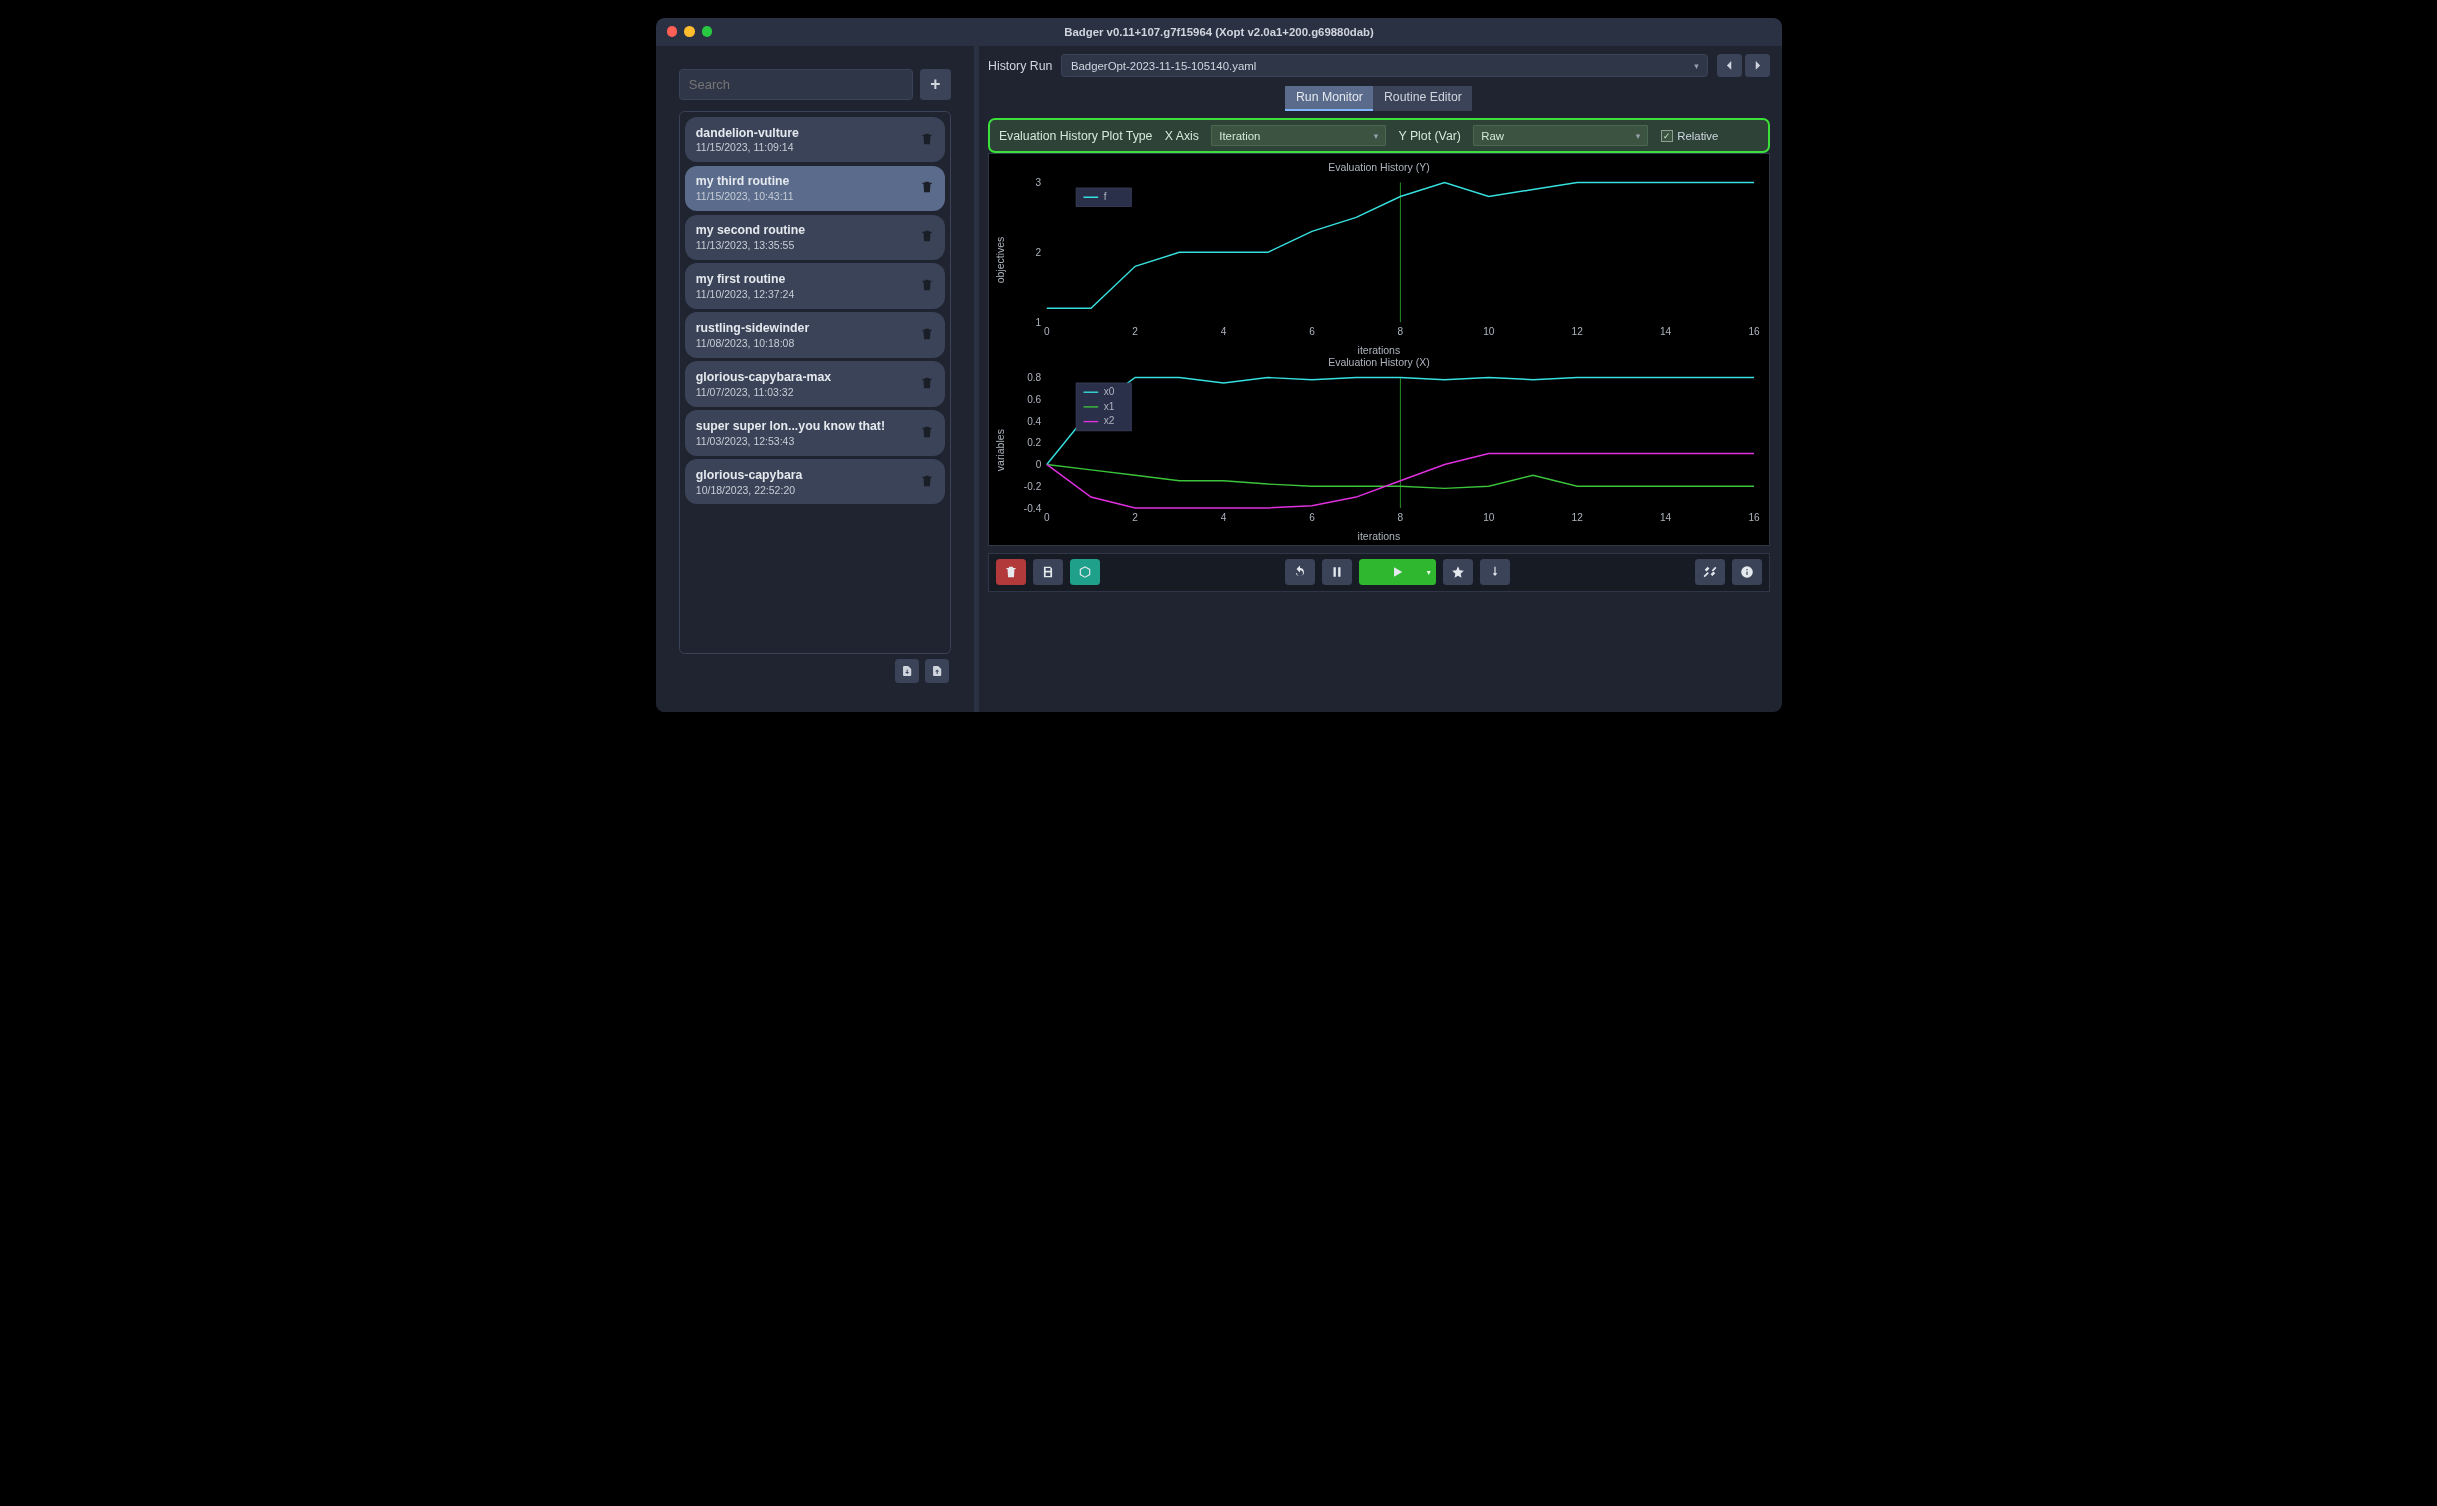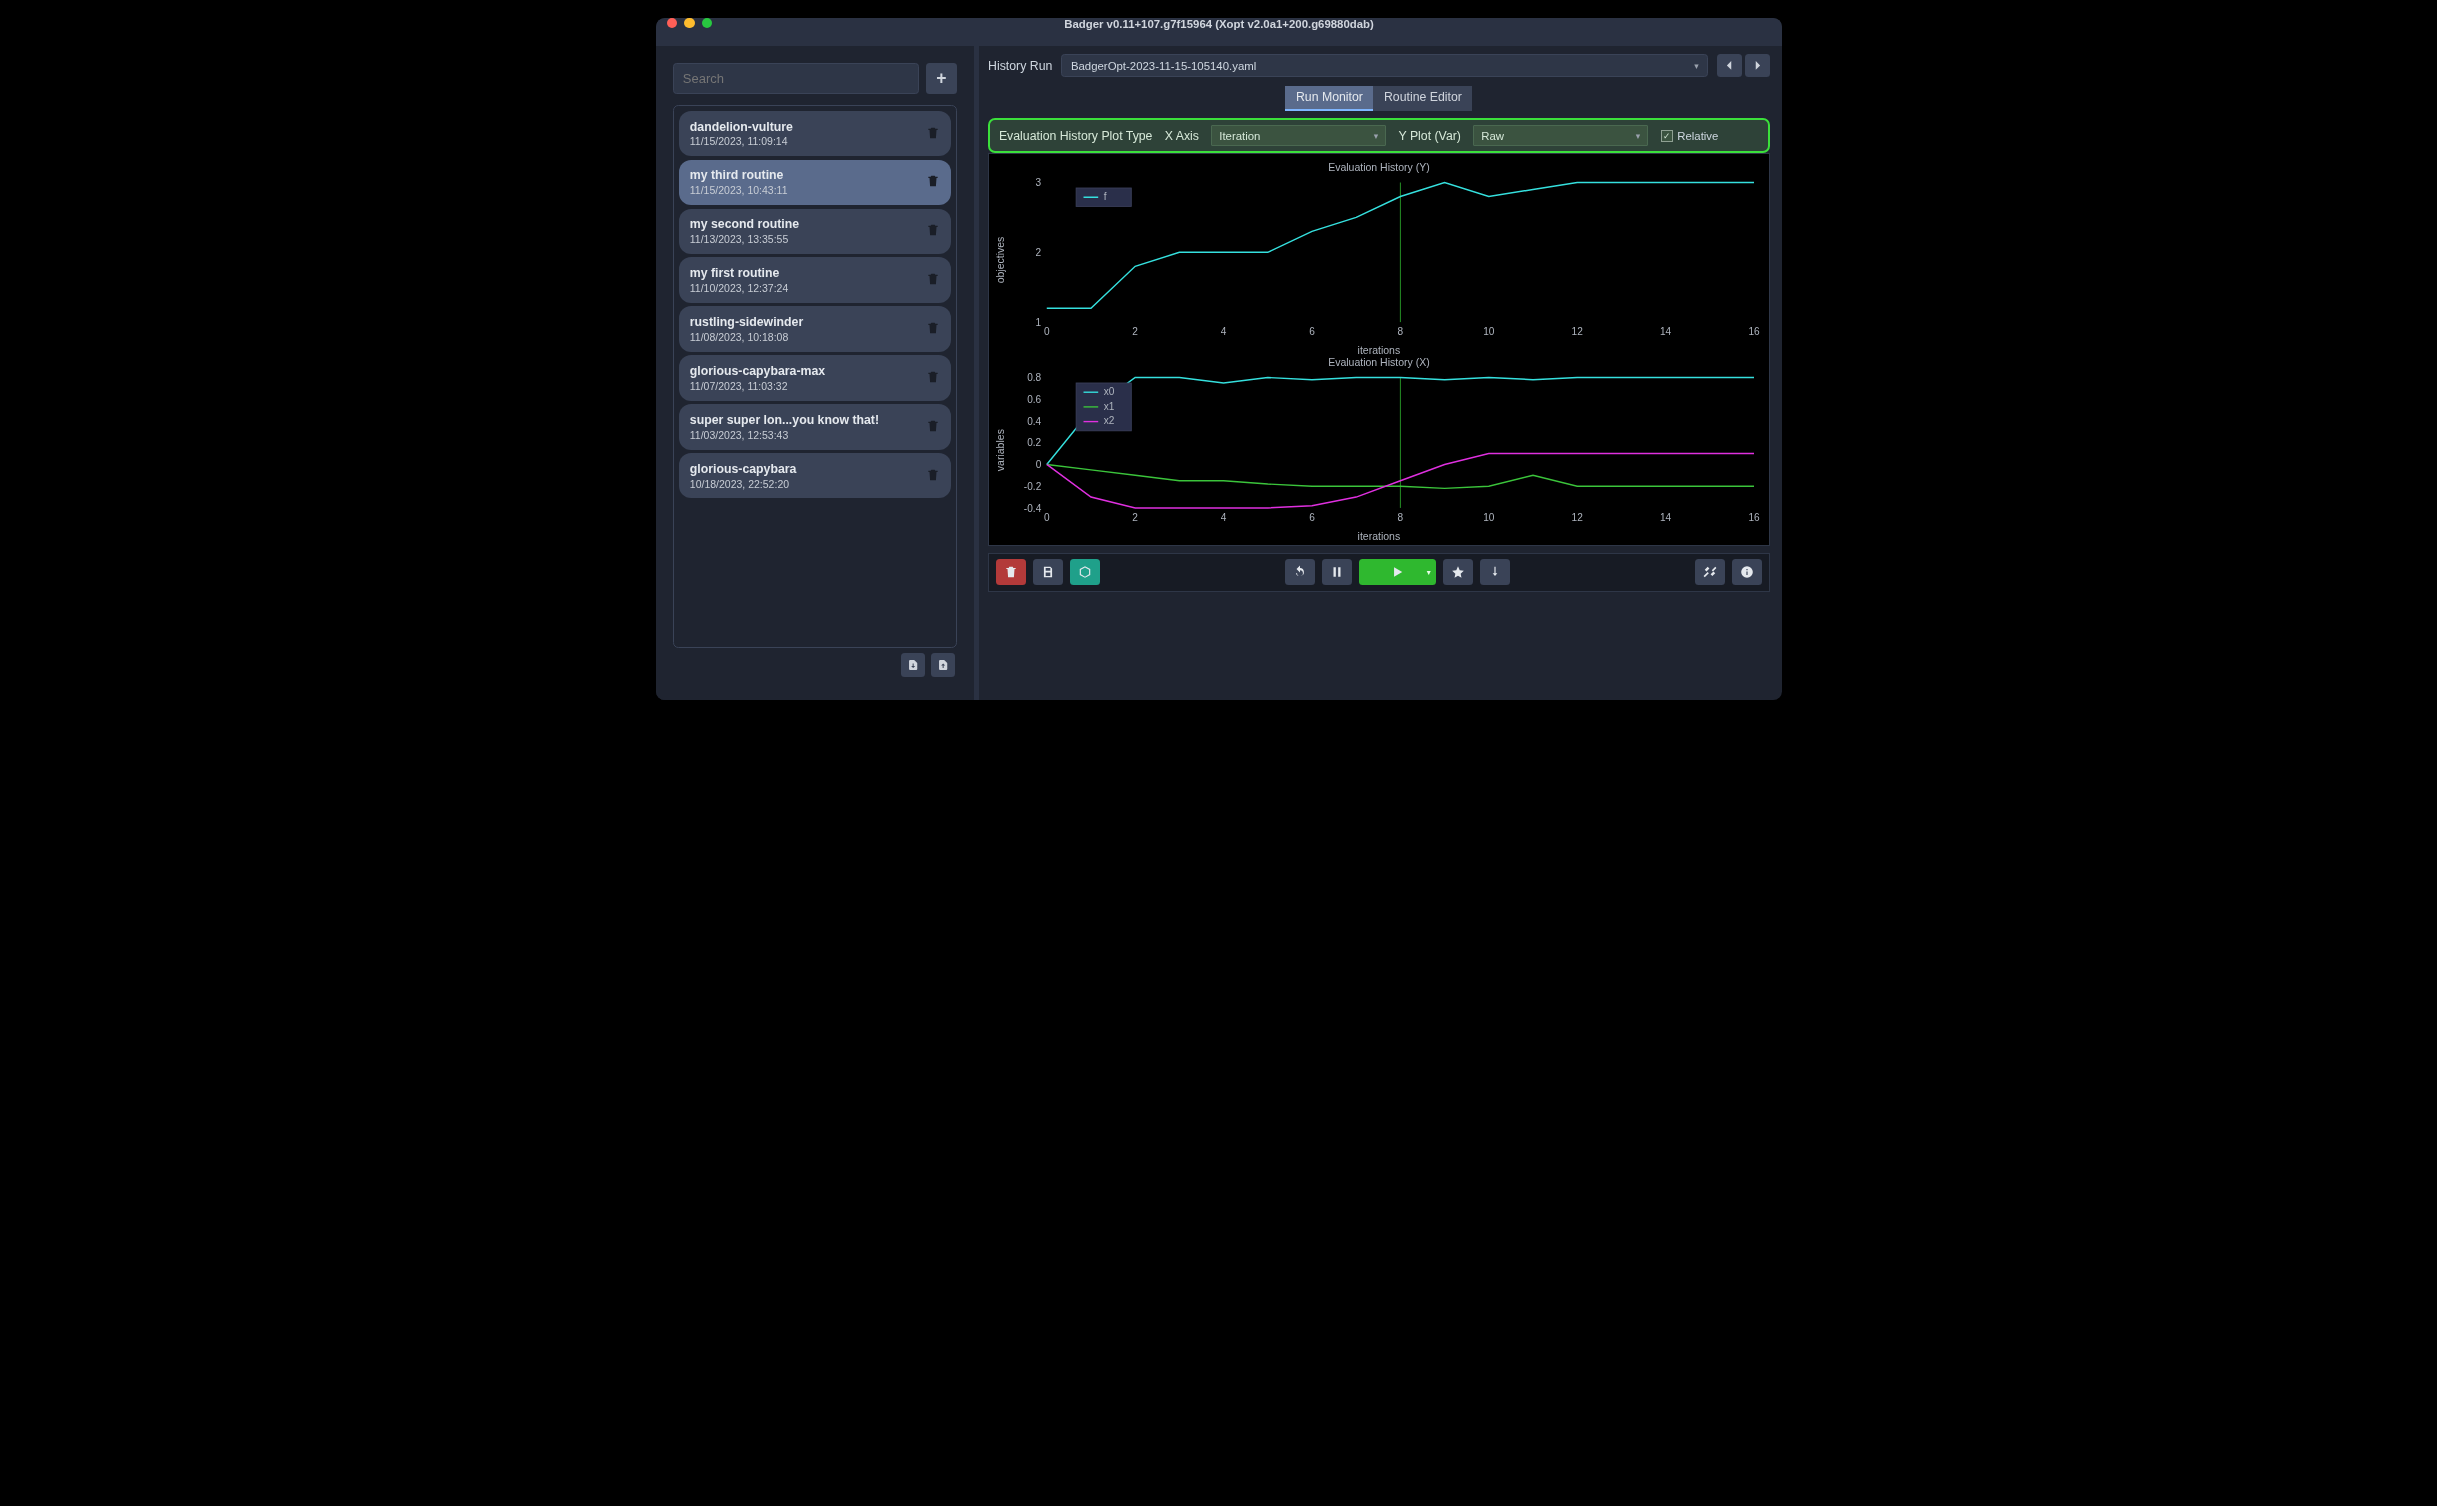--- a/index.html
+++ b/index.html
@@ -1,25 +1,25 @@
 <!DOCTYPE html>
 <html style="font-size:14px"><head>
 <meta charset="utf-8">
 <style>
 * { box-sizing: border-box; margin: 0; padding: 0; }
 body { background: #000; font-family: -apple-system, BlinkMacSystemFont, "Segoe UI", Helvetica, Arial, sans-serif; color: #cfd7e0; font-size: 11.4px; width: 2438px; height: 1506px; display: flex; align-items: flex-start; justify-content: center; padding-top: 17.5px; }
 .window { width: 1126px; background: #1f2430; border-radius: 8.8px; overflow: hidden; box-shadow: 0 0 0 0.9px #000; }
-.titlebar { height: 28px; background: #2a3142; display: flex; position: relative; }
+.titlebar { height: 28px; background: #2a3142; display: flex; align-items: center; position: relative; }
 .traffic { display: flex; gap: 7px; margin-left: 10.5px; }
 .tdot { width: 10.5px; height: 10.5px; border-radius: 50%; }
 .tred { background: #ff5f57; } .tyel { background: #febc2e; } .tgrn { background: #28c840; }
 .title { position: absolute; left: 50%; transform: translateX(-50%); color: #d0d5dd; font-weight: 600; font-size: 11.4px; }
 
 .body { display: flex; }
-.sidebar { width: 318px; background: #1f2430; padding: 17px; display: flex; flex-direction: column; }
+.sidebar { width: 318px; background: #1f2430; padding: 23px; display: flex; flex-direction: column; }
 .searchrow { display: flex; gap: 7px; }
 .search { flex: 1; background: #2e3647; border: 0.9px solid #3a4357; border-radius: 3.5px; padding: 7px 8.8px; color: #aeb4be; font-size: 13px; }
 .addbtn { width: 31.5px; height: 31.5px; background: #3a4357; border-radius: 3.5px; display: flex; align-items: center; justify-content: center; font-size: 17.5px; color: #d0d5dd; font-weight: bold; }
 
 .routlist { margin-top: 10.5px; border: 0.9px solid #3a4357; border-radius: 5.3px; padding: 5.3px; flex: 1; min-height: 543px; }
 .ritem { background: #3a4357; border-radius: 12px; padding: 8.8px 10.5px; margin-bottom: 3.5px; display: flex; justify-content: space-between; align-items: center; }
 .ritem.sel { background: #5a6b8c; }
 .rname { font-weight: 700; font-size: 12.3px; color: #e5e9ee; }
 .rdate { font-size: 10.5px; color: #c8cdd5; margin-top: 1.8px; }
 .trash svg { width: 14px; height: 15.8px; fill: #1a1e27; }

